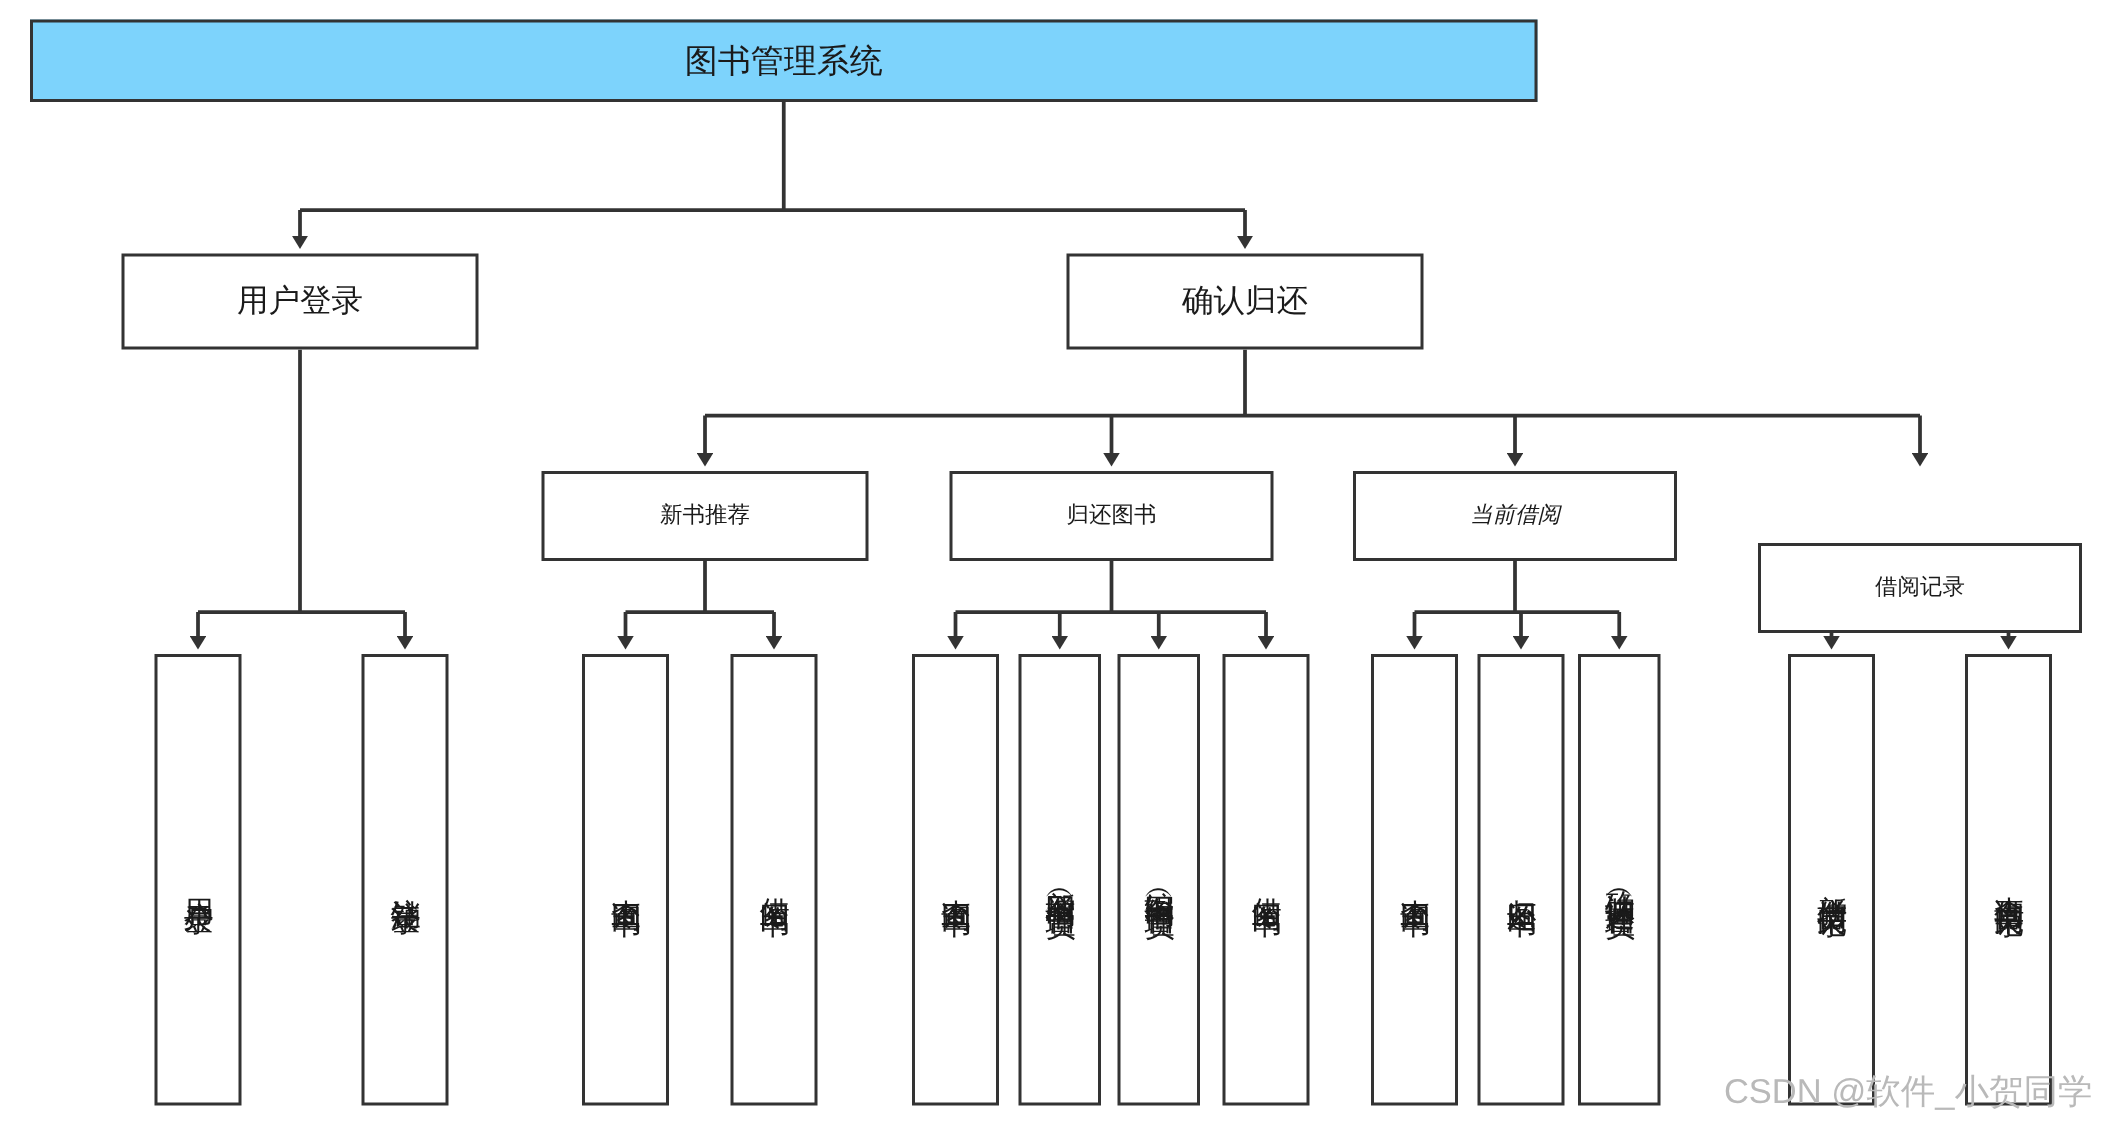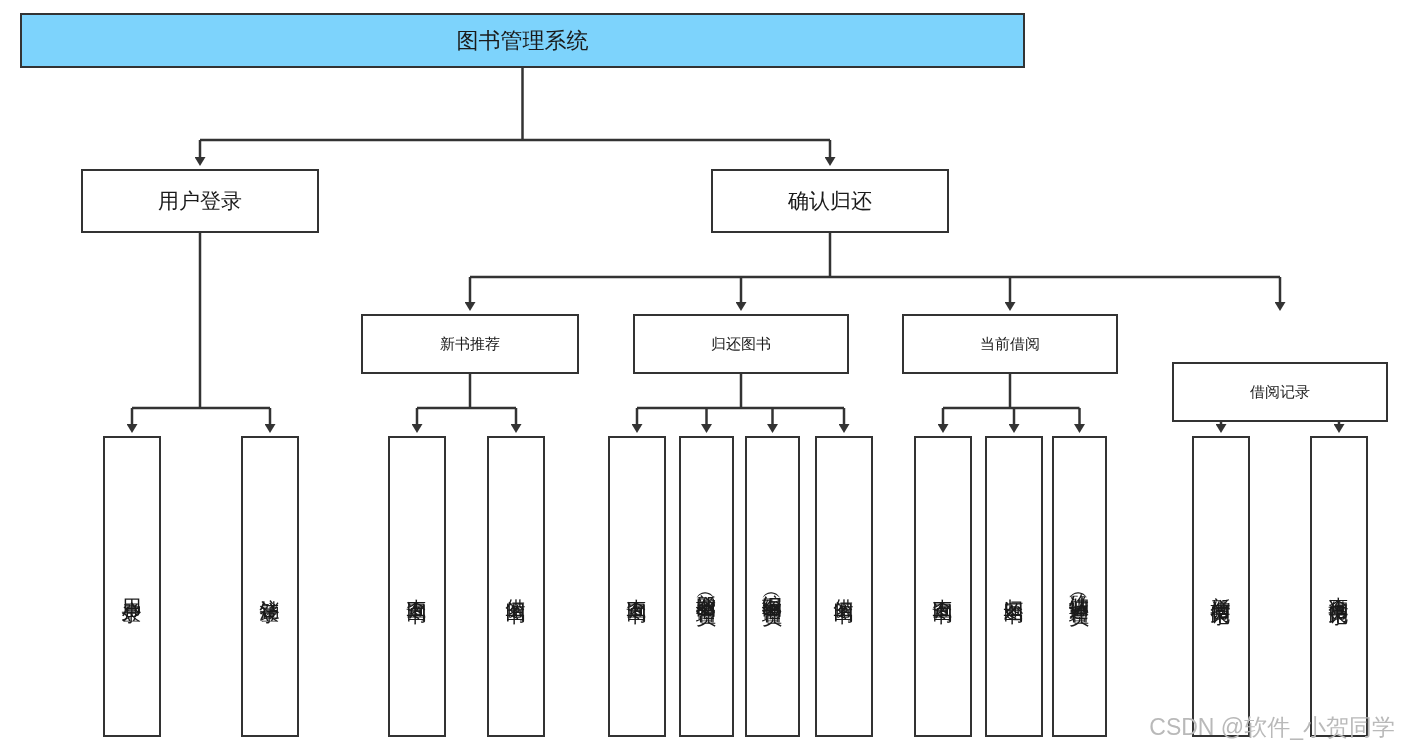--- a/index.html
+++ b/index.html
@@ -136,21 +136,21 @@
       </div>
       <div class="node-box level-2" style="left: 711px; top: 169px; width: 238px; height: 64px; border-color: rgb(51, 51, 51); background: rgb(255, 255, 255);">
         <span class="node-label" style="color: rgb(26, 26, 26);">确认归还</span>
       </div>
       <div class="node-box level-3" style="left: 361px; top: 314px; width: 218px; height: 60px; border-color: rgb(51, 51, 51); background: rgb(255, 255, 255);">
         <span class="node-label" style="color: rgb(26, 26, 26);">新书推荐</span>
       </div>
       <div class="node-box level-3" style="left: 633px; top: 314px; width: 216px; height: 60px; border-color: rgb(51, 51, 51); background: rgb(255, 255, 255);">
         <span class="node-label" style="color: rgb(26, 26, 26);">归还图书</span>
       </div>
-      <div class="node-box level-3" style="left: 902px; top: 314px; width: 216px; height: 60px; border-color: rgb(51, 51, 51); background: rgb(255, 255, 255);">
+      <div class="node-box level-3" style="left: 902px; top: 314px; width: 216px; height: 60px; border-color: rgb(51, 51, 51); background: rgb(255, 255, 255); font-style: italic;">
         <span class="node-label" style="color: rgb(26, 26, 26);">当前借阅</span>
       </div>
       <div class="node-box level-3" style="left: 1172px; top: 314px; width: 216px; height: 60px; border-color: rgb(51, 51, 51); background: rgb(255, 255, 255); margin-top: 48px;">
         <span class="node-label" style="color: rgb(26, 26, 26);">借阅记录</span>
       </div>
       <div class="node-box level-leaf" style="left: 103px; top: 436px; width: 58px; height: 301px; border-color: rgb(51, 51, 51); background: rgb(255, 255, 255);">
         <span class="node-label" style="color: rgb(26, 26, 26);">用户登录</span>
       </div>
       <div class="node-box level-leaf" style="left: 241px; top: 436px; width: 58px; height: 301px; border-color: rgb(51, 51, 51); background: rgb(255, 255, 255);">
         <span class="node-label" style="color: rgb(26, 26, 26);">注销登录</span>

